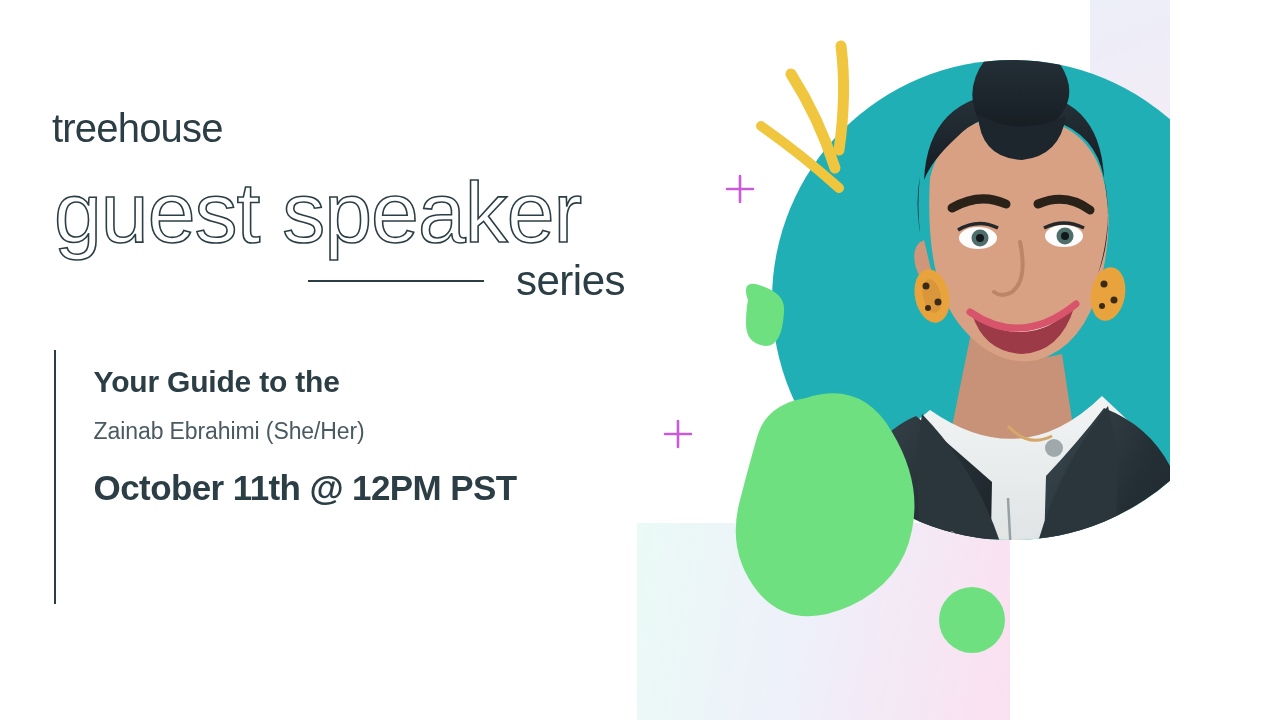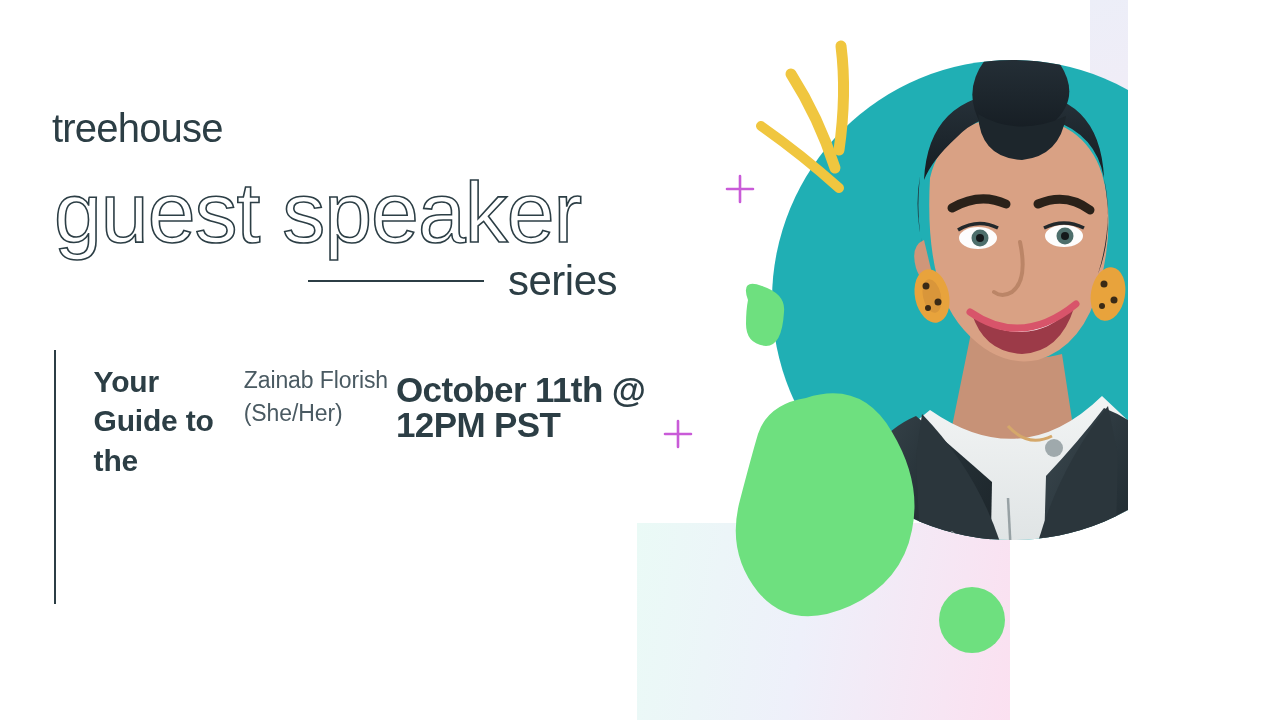--- a/index.html
+++ b/index.html
@@ -1,18 +1,18 @@
 <!DOCTYPE html>
 <html><head>
 <meta charset="utf-8">
 <style>
   html,body{margin:0;padding:0;background:#fff;}
   body{width:1280px;height:720px;overflow:hidden;
        font-family:"Liberation Sans","DejaVu Sans",sans-serif;}
-  .stage{position:relative;width:1128px;height:720px;background:#ffffff;overflow:hidden;}
+  .stage{position:relative;width:1128px;height:720px;background:#ffffff;overflow:hidden;padding-left:42px;}
 
   
   .panel-tr{position:absolute;left:1090px;top:0;width:190px;height:330px;
             background:linear-gradient(160deg,#eceef8 0%,#f3ecf6 45%,#fbe8f2 100%);}
   .panel-br{position:absolute;left:637px;top:523px;width:373px;height:197px;
             background:linear-gradient(100deg,#eafaf6 0%,#eef0fa 45%,#fbe0f0 100%);}
 
   
   .teal-circle{position:absolute;left:772px;top:60px;width:480px;height:480px;
                border-radius:50%;background:#20AFB4;}
@@ -30,29 +30,29 @@
   .wordmark{position:absolute;left:2px;top:108px;font-size:40px;font-weight:400;
             letter-spacing:-0.8px;color:#2C3E45;line-height:1;}
 
   .headline-wrap{position:absolute;left:4px;top:158px;width:640px;height:110px;text-align:right;}
   .headline-wrap svg{display:block;overflow:visible;}
   .headline-text{font-family:"Liberation Sans","DejaVu Sans",sans-serif;
                  font-size:86px;font-weight:400;letter-spacing:-1px;
                  fill:none;stroke:#2C3E45;stroke-width:1.6;}
 
   .series-row{position:absolute;left:258px;top:255px;width:380px;height:52px;
-              display:flex;align-items:center;gap:24px;}
+              display:flex;align-items:center;gap:32px;}
   .series-rule{width:176px;height:1.6px;background:#2C3E45;flex:none;}
   .series-word{font-size:42px;font-weight:400;color:#2C3E45;letter-spacing:-0.5px;
                line-height:1;}
 
   .info{position:absolute;left:4px;top:350px;width:600px;height:254px;
         display:flex;align-items:stretch;}
   .info-rule{width:1.6px;background:#2C3E45;flex:none;}
-  .info-body{padding-left:38px;display:flex;flex-direction:row;
+  .info-body{padding-left:38px;display:flex;flex-direction:column;
              justify-content:flex-start;}
   .talk-title{font-size:30px;font-weight:600;color:#2C3E45;line-height:1.31;
               letter-spacing:-0.2px;margin-top:12px;}
   .talk-title span{display:block;}
   .speaker{font-size:23px;font-weight:400;color:#4A5A62;line-height:1.42;
            margin-top:14px;letter-spacing:-0.1px;}
   .speaker span{display:block;}
   .datetime{font-size:35px;font-weight:700;color:#2C3E45;line-height:1;
             margin-top:22px;letter-spacing:-0.6px;}
 
@@ -194,20 +194,20 @@
       <div class="series-word">series</div>
     </div>
 
     <div class="info">
       <div class="info-rule"></div>
       <div class="info-body">
         <div class="talk-title">
           <span>Your Guide to the</span>
         </div>
         <div class="speaker">
-          <span>Zainab Florish (She/Her)</span>
+          <span>Zainab Ebrahimi (She/Her)</span>
         </div>
         <div class="datetime">October 11th @ 12PM PST</div>
       </div>
     </div>
 
   </div>
 </div>
 
 </body></html>

